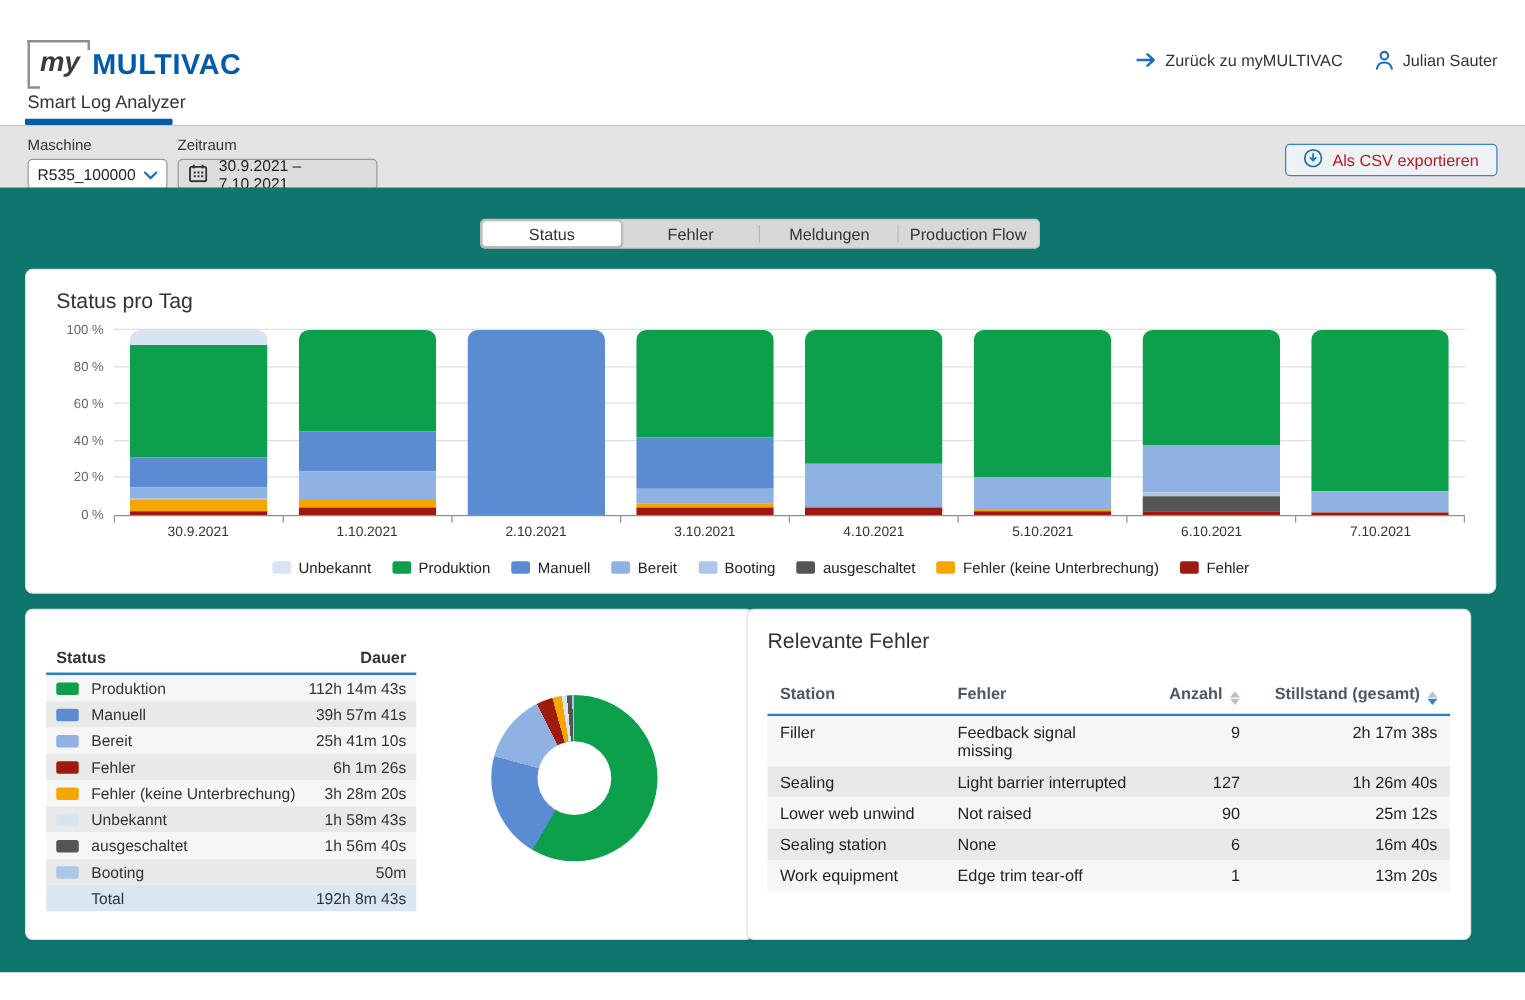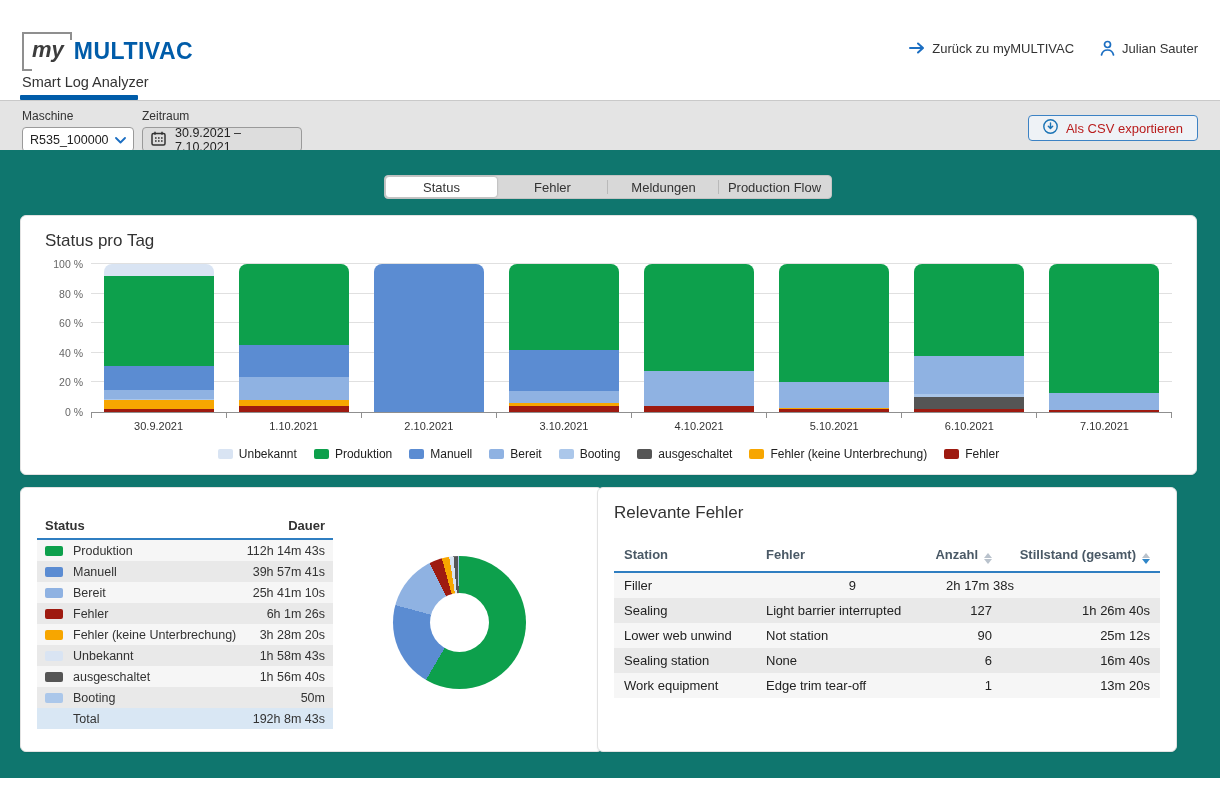--- a/index.html
+++ b/index.html
@@ -419,32 +419,33 @@
                 <i class="dn"></i>
               </span></span>
           <span class="col-still"><span>Stillstand (gesamt)</span><span class="sort active-desc">
                 <i class="up"></i>
                 <i class="dn"></i>
               </span></span>
         </div>
         <div id="errRows">
             <div class="err-row">
               <span class="col-station">Filler</span>
+              <span class="col-fehler">Feedback signal missing</span>
               <span class="col-anzahl">9</span>
               <span class="col-still">2h 17m 38s</span>
             </div>
             <div class="err-row">
               <span class="col-station">Sealing</span>
               <span class="col-fehler">Light barrier interrupted</span>
               <span class="col-anzahl">127</span>
               <span class="col-still">1h 26m 40s</span>
             </div>
             <div class="err-row">
               <span class="col-station">Lower web unwind</span>
-              <span class="col-fehler">Not station</span>
+              <span class="col-fehler">Not raised</span>
               <span class="col-anzahl">90</span>
               <span class="col-still">25m 12s</span>
             </div>
             <div class="err-row">
               <span class="col-station">Sealing station</span>
               <span class="col-fehler">None</span>
               <span class="col-anzahl">6</span>
               <span class="col-still">16m 40s</span>
             </div>
             <div class="err-row">

